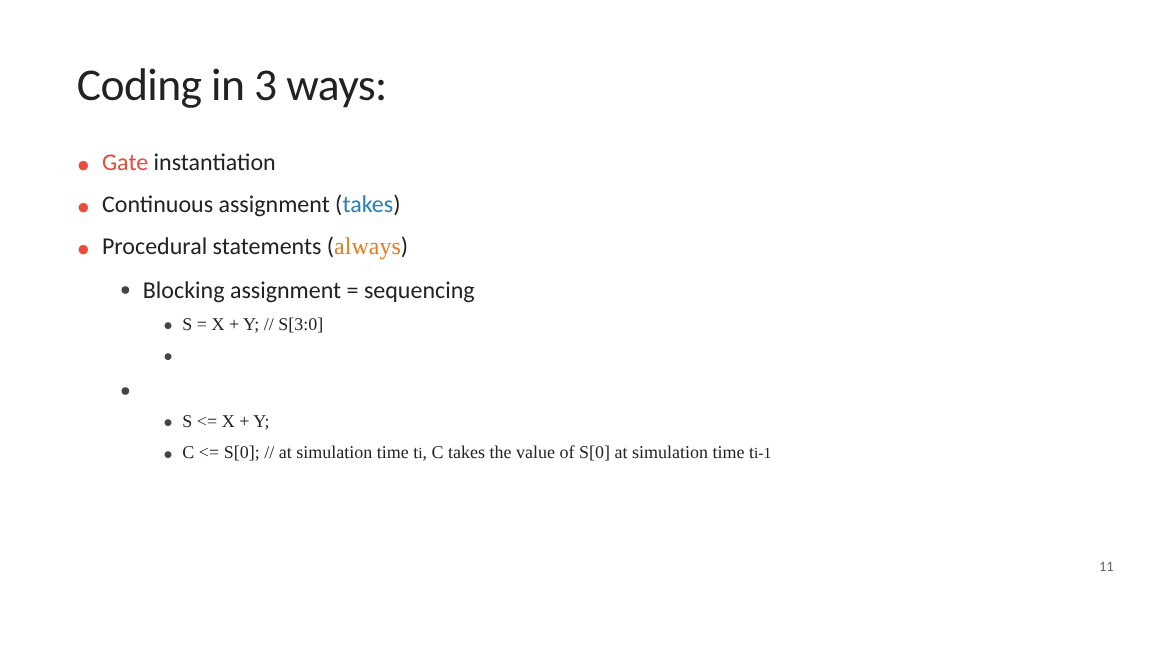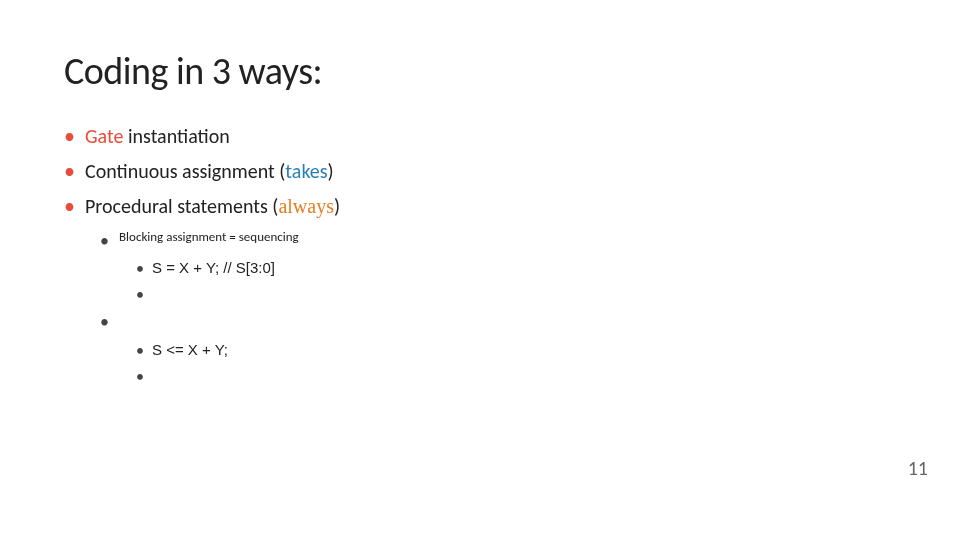--- a/index.html
+++ b/index.html
@@ -67,21 +67,21 @@
 
     .bullet-level2 .dot {
       color: #444444;
       font-size: 18px;
       margin-right: 10px;
       line-height: 1.45;
       flex-shrink: 0;
     }
 
     .bullet-level2 .text {
-      font-size: 13px;
+      font-size: 20px;
       color: #222222;
       line-height: 1.45;
     }
 
     .bullet-level3 {
       display: flex;
       align-items: flex-start;
       margin-left: 72px;
       margin-bottom: 2px;
     }
@@ -91,21 +91,21 @@
       font-size: 16px;
       margin-right: 8px;
       line-height: 1.5;
       flex-shrink: 0;
     }
 
     .bullet-level3 .text {
       font-size: 15px;
       color: #222222;
       line-height: 1.5;
-      font-family: Liberation Sans, sans-serif;
+      font-family: Liberation Serif, serif;
     }
 
     .color-red {
       color: #e74c3c;
     }
 
     .color-blue {
       color: #2980b9;
     }
 
@@ -116,21 +116,21 @@
 
     .sub-italic {
       font-size: 13px;
       vertical-align: baseline;
     }
 
     .page-number {
       position: absolute;
       bottom: 18px;
       right: 32px;
-      font-size: 20px;
+      font-size: 12px;
       color: #666666;
     }
 
     .section-gap {
       margin-bottom: 4px;
     }
   </style>
 </head>
 <body>
 
@@ -179,19 +179,20 @@
       <span class="dot">•</span>
     </div>
 
     <div class="bullet-level3">
       <span class="dot">•</span>
       <span class="text">S &lt;= X + Y;</span>
     </div>
 
     <div class="bullet-level3">
       <span class="dot">•</span>
+      <span class="text">C &lt;= S[0]; // at simulation time t<sub class="sub-italic">i</sub>, C takes the value of S[0] at simulation time t<sub class="sub-italic">i-1</sub></span>
     </div>
 
   </div>
 
   <div class="page-number">11</div>
 
 </div>
 
 </body></html>

